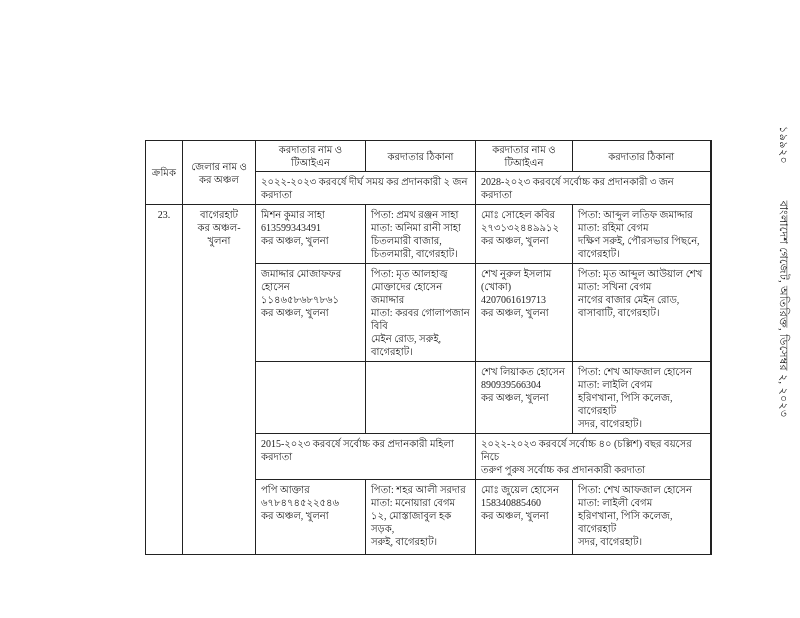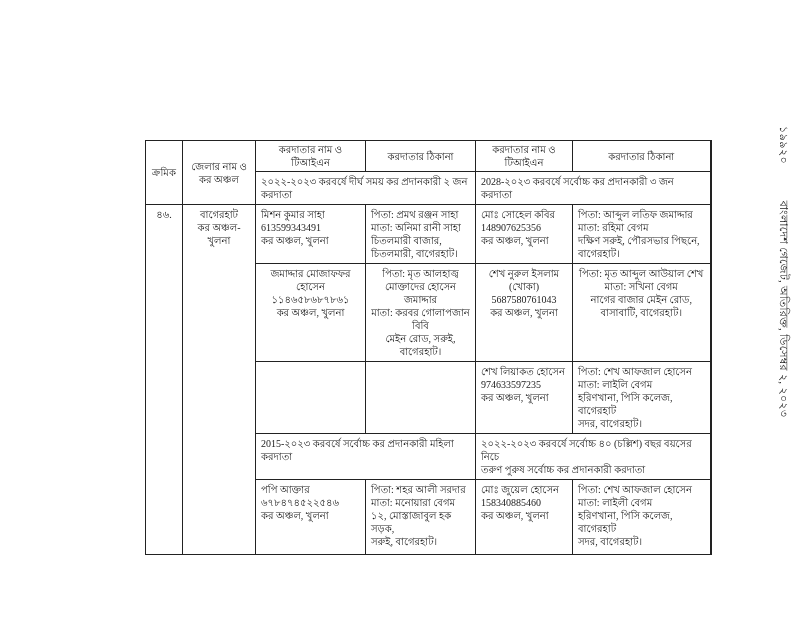--- a/index.html
+++ b/index.html
@@ -15,21 +15,21 @@
   }
   table.tax-table td, table.tax-table th {
     border: 1px solid #222; padding: 3px 5px;
     font-weight: normal; vertical-align: top;
     white-space: pre-line; word-wrap: break-word;
   }
   table.tax-table th { text-align: center; vertical-align: middle; padding: 2px 3px; }
   tr.h1 { height: 22px; }
   tr.h2 { height: 28px; }
   tr.rA { height: 55px; }
-  tr.rB { height: 70px; text-align: center; }
+  tr.rB { height: 70px; }
   tr.rC { height: 57px; }
   tr.hm { height: 33px; }
   tr.rD { height: 75px; }
   td.group { text-align: left; vertical-align: middle; margin-left: 8px; }
   td.serial, td.district { text-align: center; vertical-align: middle; }
   table.tax-table { border-right: 2px solid #222; }
 
   .side-header {
     position: absolute; left: 800px; top: 0;
     width: 618px; height: 34px;
@@ -64,60 +64,60 @@
         <th>করদাতার নাম ও টিআইএন</th>
         <th>করদাতার ঠিকানা</th>
         <th>করদাতার নাম ও টিআইএন</th>
         <th>করদাতার ঠিকানা</th>
       </tr>
       <tr class="h2">
         <td colspan="2" class="group">২০২২-২০২৩ করবর্ষে দীর্ঘ সময় কর প্রদানকারী ২ জন করদাতা</td>
         <td colspan="2" class="group">2028-২০২৩ করবর্ষে সর্বোচ্চ কর প্রদানকারী ৩ জন করদাতা</td>
       </tr>
       <tr class="rA">
-        <td rowspan="5" class="serial">৪৬.</td>
+        <td rowspan="5" class="serial">23.</td>
         <td rowspan="5" class="district">বাগেরহাট
 কর অঞ্চল-খুলনা</td>
         <td>মিশন কুমার সাহা
 613599343491
 কর অঞ্চল, খুলনা</td>
         <td>পিতা: প্রমথ রঞ্জন সাহা
 মাতা: অনিমা রানী সাহা
 চিতলমারী বাজার,
 চিতলমারী, বাগেরহাট।</td>
         <td>মোঃ সোহেল কবির
-148907625356
+২৭৩১৩২৪৪৯৯১২
 কর অঞ্চল, খুলনা</td>
         <td>পিতা: আব্দুল লতিফ জমাদ্দার
 মাতা: রহিমা বেগম
 দক্ষিণ সরুই, পৌরসভার পিছনে,
 বাগেরহাট।</td>
       </tr>
       <tr class="rB">
         <td>জমাদ্দার মোজাফফর হোসেন
 ১১৪৬৫৮৬৮৭৮৬১
 কর অঞ্চল, খুলনা</td>
         <td>পিতা: মৃত আলহাজ্ব
 মোক্তাদের হোসেন জমাদ্দার
 মাতা: করবর গোলাপজান
 বিবি
 মেইন রোড, সরুই, বাগেরহাট।</td>
         <td>শেখ নুরুল ইসলাম (খোকা)
-5687580761043
+4207061619713
 কর অঞ্চল, খুলনা</td>
         <td>পিতা: মৃত আব্দুল আউয়াল শেখ
 মাতা: সখিনা বেগম
 নাগের বাজার মেইন রোড,
 বাসাবাটি, বাগেরহাট।</td>
       </tr>
       <tr class="rC">
         <td></td>
         <td></td>
         <td>শেখ লিয়াকত হোসেন
-974633597235
+890939566304
 কর অঞ্চল, খুলনা</td>
         <td>পিতা: শেখ আফজাল হোসেন
 মাতা: লাইলি বেগম
 হরিণখানা, পিসি কলেজ, বাগেরহাট
 সদর, বাগেরহাট।</td>
       </tr>
       <tr class="hm">
         <td colspan="2" class="group">2015-২০২৩ করবর্ষে সর্বোচ্চ কর প্রদানকারী মহিলা
 করদাতা</td>
         <td colspan="2" class="group">২০২২-২০২৩ করবর্ষে সর্বোচ্চ ৪০ (চল্লিশ) বছর বয়সের নিচে

